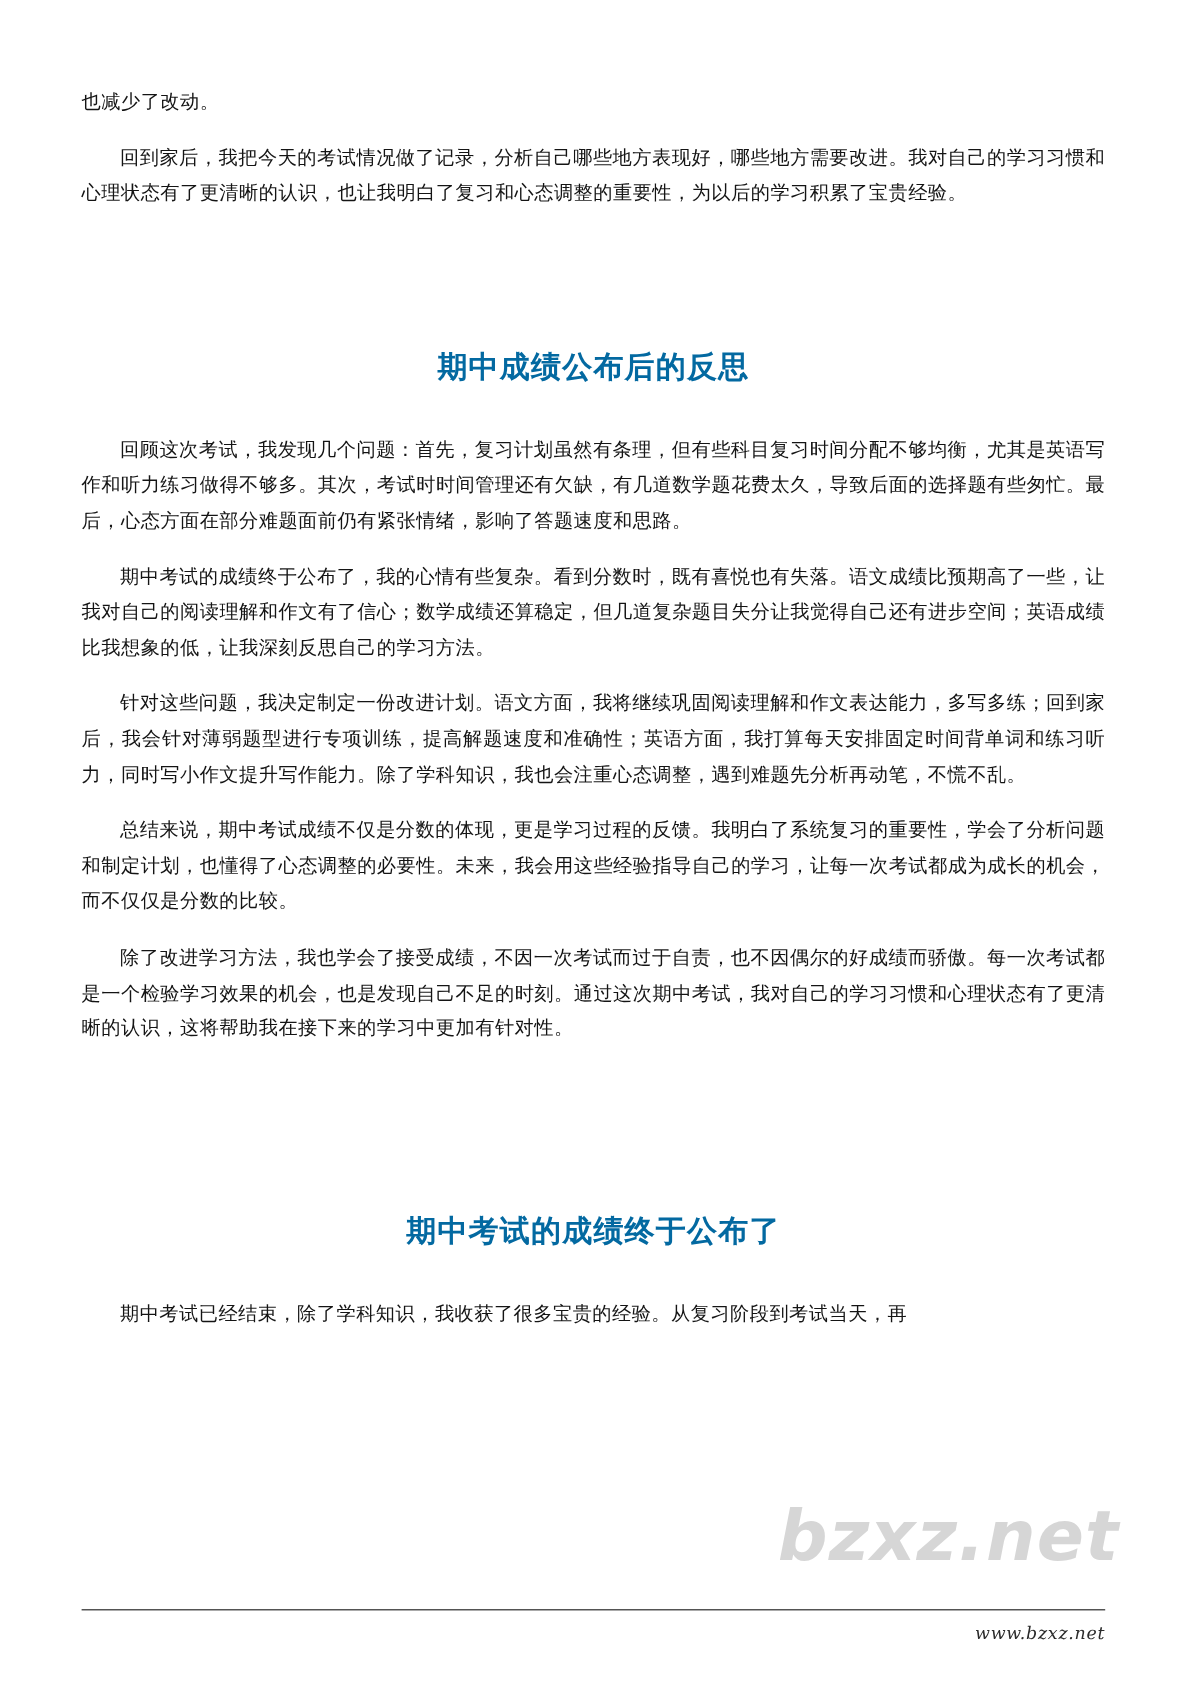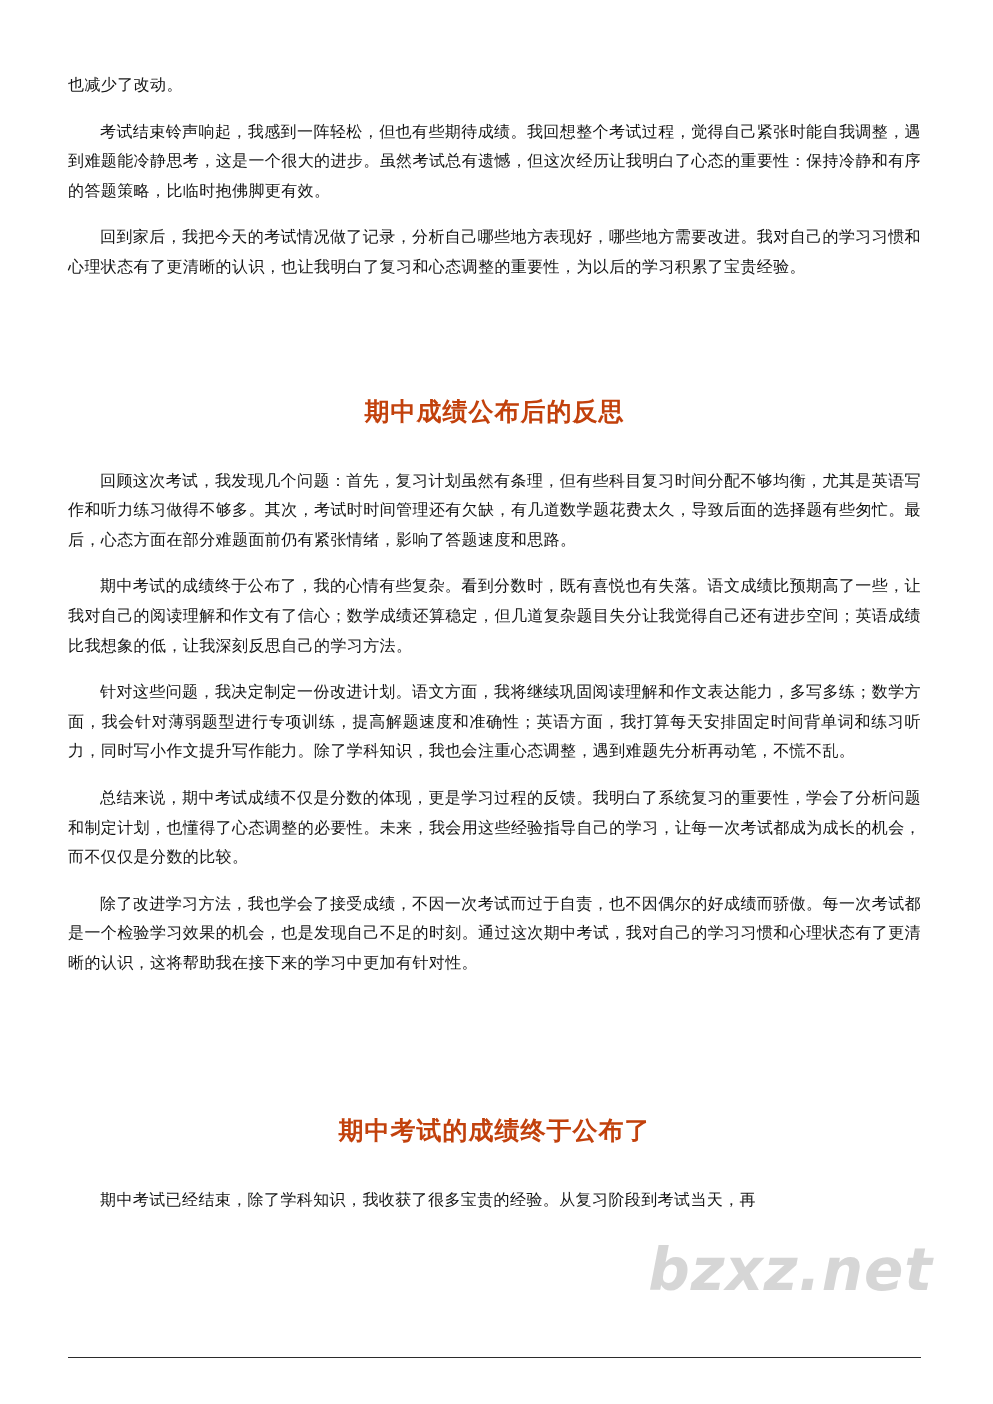--- a/index.html
+++ b/index.html
@@ -39,30 +39,30 @@
   }
   p.para.no-indent {
     text-indent: 0;
   }
   h2.heading {
     margin: 0;
     font-size: 25px;
     font-weight: bold;
     text-align: center;
     letter-spacing: 1px;
-    color: #c2410c;
+    color: #0369a1;
   }
   .spacer-lg { height: 96px; }
   .spacer-xl { height: 120px; }
   .heading-gap-below { height: 38px; }
 
   .watermark {
     position: absolute;
     right: 60px;
-    bottom: 100px;
+    bottom: 90px;
     font-family: "DejaVu Sans", "Liberation Sans", sans-serif;
     font-size: 58px;
     font-weight: bold;
     font-style: italic;
     color: rgba(120,120,120,0.30);
     letter-spacing: 1px;
     z-index: 1;
     white-space: nowrap;
     user-select: none;
   }
@@ -90,47 +90,47 @@
 <body>
 
 <div class="page">
 
   <div class="watermark">bzxz.net</div>
 
   <div class="doc-body">
 
     <p class="para no-indent">也减少了改动。</p>
 
-    <p class="para">考试结束铃声响起，我感到一阵轻松，但也有些期待成绩。我回想整个考试过程，觉得自己紧张时能自我调整，遇到难题能冷静思考，这是一个很大的进步。虽然考试总有遗憾，但这次经历让我明白了心态的重要性：保持冷静和有序的答题策略，比临时抱佛脚更有效。</p>
 
     <p class="para">回到家后，我把今天的考试情况做了记录，分析自己哪些地方表现好，哪些地方需要改进。我对自己的学习习惯和心理状态有了更清晰的认识，也让我明白了复习和心态调整的重要性，为以后的学习积累了宝贵经验。</p>
 
     <div class="spacer-lg"></div>
 
     <h2 class="heading">期中成绩公布后的反思</h2>
 
     <div class="heading-gap-below"></div>
 
     <p class="para">回顾这次考试，我发现几个问题：首先，复习计划虽然有条理，但有些科目复习时间分配不够均衡，尤其是英语写作和听力练习做得不够多。其次，考试时时间管理还有欠缺，有几道数学题花费太久，导致后面的选择题有些匆忙。最后，心态方面在部分难题面前仍有紧张情绪，影响了答题速度和思路。</p>
 
     <p class="para">期中考试的成绩终于公布了，我的心情有些复杂。看到分数时，既有喜悦也有失落。语文成绩比预期高了一些，让我对自己的阅读理解和作文有了信心；数学成绩还算稳定，但几道复杂题目失分让我觉得自己还有进步空间；英语成绩比我想象的低，让我深刻反思自己的学习方法。</p>
 
-    <p class="para">针对这些问题，我决定制定一份改进计划。语文方面，我将继续巩固阅读理解和作文表达能力，多写多练；数学方面，我会针对薄弱题型进行专项训练，提高解题速度和准确性；英语方面，我打算每天安排固定时间背单词和练习听力，同时写小作文提升写作能力。除了学科知识，我也会注重心态调整，遇到难题先分析再动笔，不慌不乱。</p>
+    <p class="para">针对这些问题，我决定制定一份改进计划。语文方面，我将继续巩固阅读理解和作文表达能力，多写多练；回到家后，我会针对薄弱题型进行专项训练，提高解题速度和准确性；英语方面，我打算每天安排固定时间背单词和练习听力，同时写小作文提升写作能力。除了学科知识，我也会注重心态调整，遇到难题先分析再动笔，不慌不乱。</p>
 
     <p class="para">总结来说，期中考试成绩不仅是分数的体现，更是学习过程的反馈。我明白了系统复习的重要性，学会了分析问题和制定计划，也懂得了心态调整的必要性。未来，我会用这些经验指导自己的学习，让每一次考试都成为成长的机会，而不仅仅是分数的比较。</p>
 
     <p class="para">除了改进学习方法，我也学会了接受成绩，不因一次考试而过于自责，也不因偶尔的好成绩而骄傲。每一次考试都是一个检验学习效果的机会，也是发现自己不足的时刻。通过这次期中考试，我对自己的学习习惯和心理状态有了更清晰的认识，这将帮助我在接下来的学习中更加有针对性。</p>
 
     <div class="spacer-xl"></div>
 
     <h2 class="heading">期中考试的成绩终于公布了</h2>
 
     <div class="heading-gap-below"></div>
 
     <p class="para">期中考试已经结束，除了学科知识，我收获了很多宝贵的经验。从复习阶段到考试当天，再</p>
 
   </div>
 
   <div class="footer">
     <div class="footer-rule"></div>
+    <div class="footer-text">www.bzxz.net</div>
   </div>
 
 </div>
 
 </body></html>

